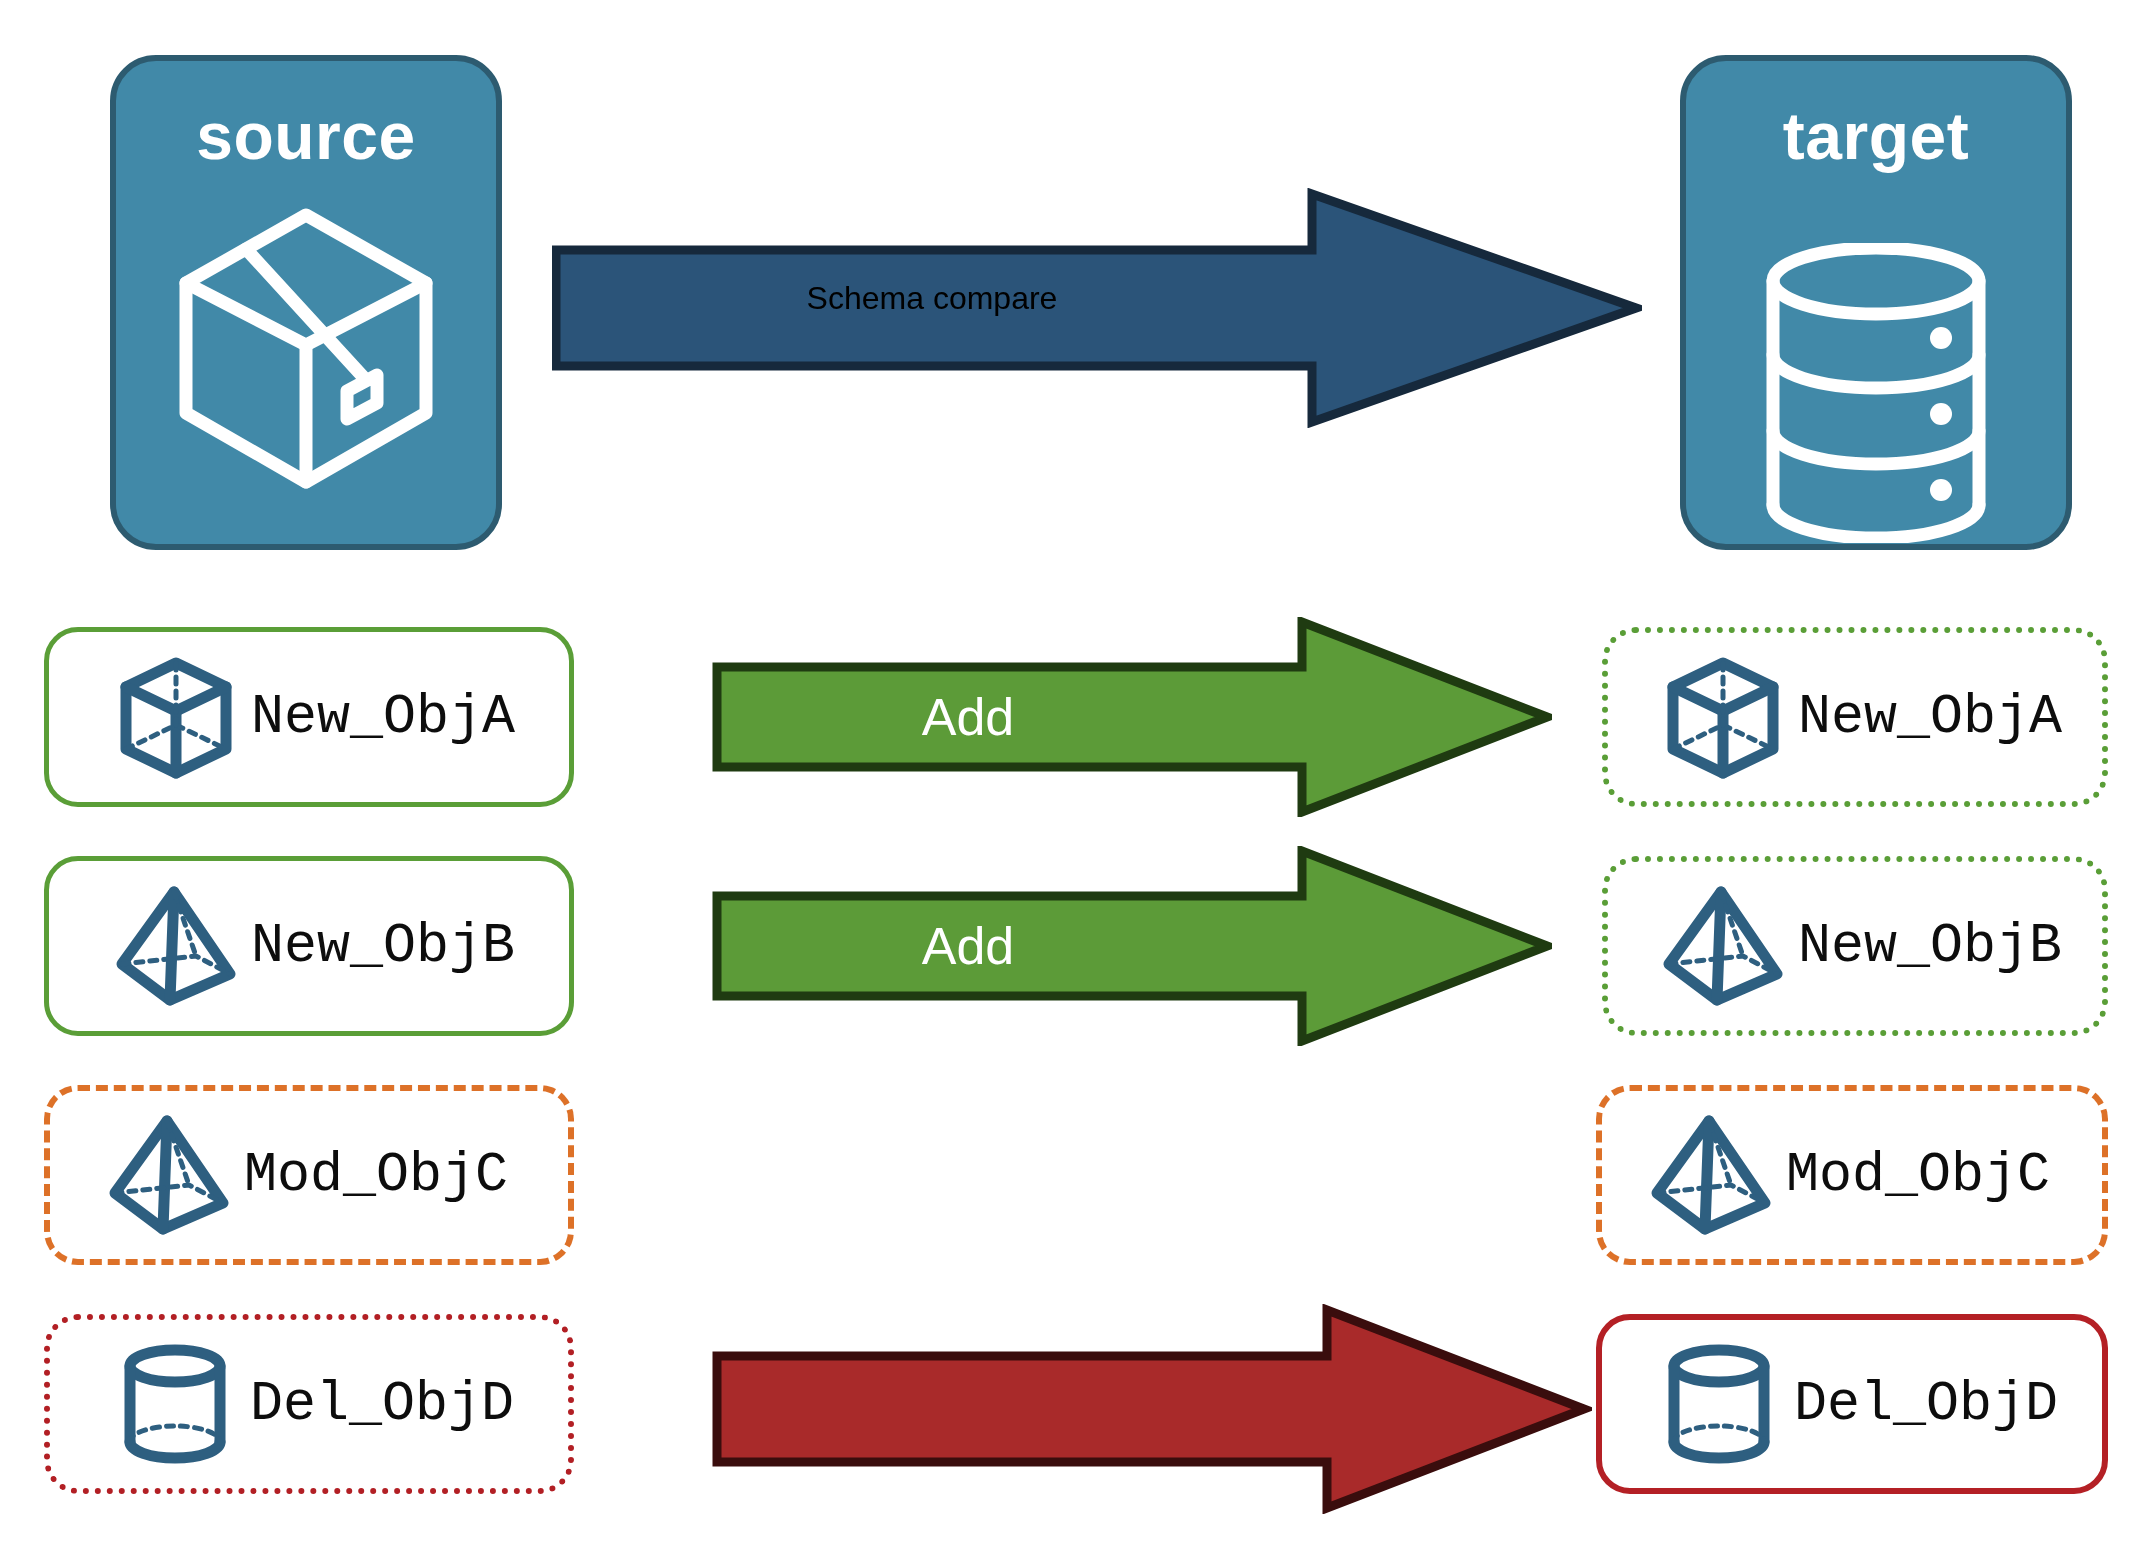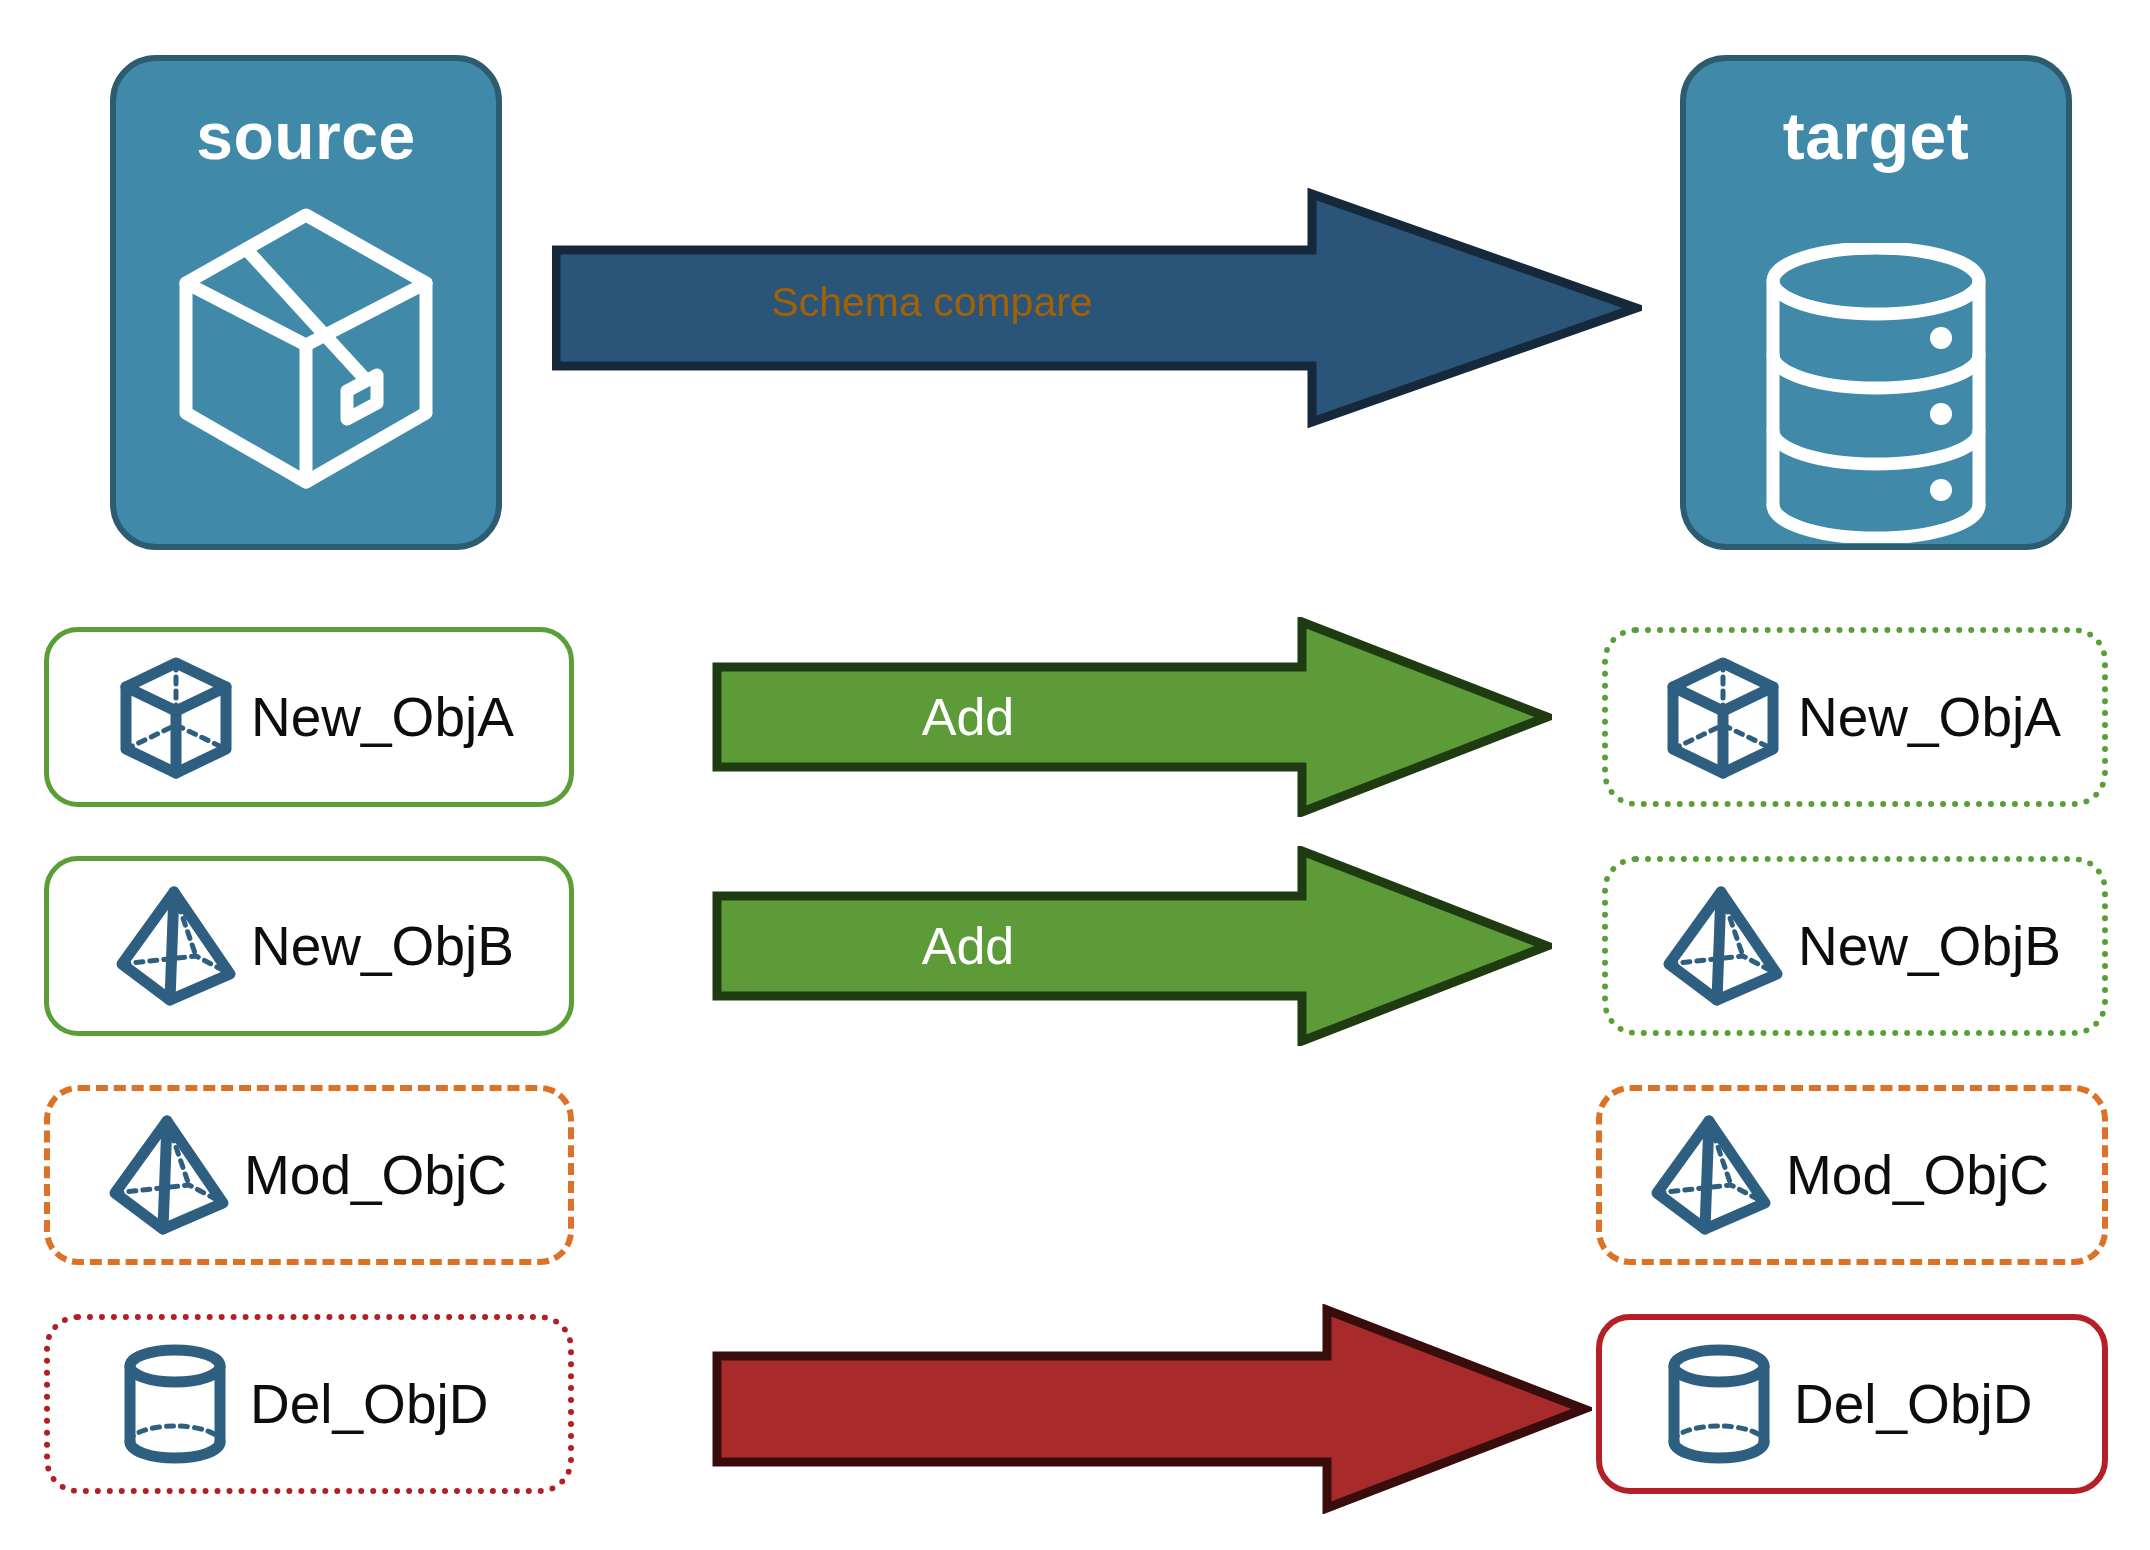--- a/index.html
+++ b/index.html
@@ -9,28 +9,28 @@
 
   
   .endpoint{position:absolute;border-radius:46px;box-sizing:border-box;
             display:flex;flex-direction:column;align-items:center;}
   .endpoint-title{color:#ffffff;font-weight:bold;font-size:66px;letter-spacing:0.5px;
                   margin-top:42px;line-height:1;}
   .endpoint-icon{margin-top:26px;}
 
   
   .big-arrow{position:absolute;}
-  .arrow-label{position:absolute;color:#a16207;font-size:41px;white-space:nowrap;
+  .arrow-label{position:absolute;color:#000000;font-size:32px;white-space:nowrap;
                text-align:center;line-height:1;}
 
   
   .chip{position:absolute;box-sizing:border-box;background:#ffffff;
         border-radius:34px;display:flex;align-items:center;}
   .chip-icon{flex:0 0 auto;display:flex;align-items:center;justify-content:center;}
-  .chip-label{font-size:55px;color:#0d0d0d;white-space:nowrap;line-height:1;}
+  .chip-label{font-size:55px;color:#0d0d0d;white-space:nowrap;line-height:1;font-family:Liberation Mono, monospace;}
 
   .b-solid-green {border:5px solid #5a9e37;}
   .b-dot-green   {border:6px dotted #5a9e37;}
   .b-dash-orange {border:6px dashed #dd7128;}
   .b-dot-red     {border:6px dotted #b21f24;}
   .b-solid-red   {border:6px solid #b42025;}
 
   
   .act-arrow{position:absolute;padding-left:40px;}
   .act-label{position:absolute;color:#ffffff;font-size:52px;white-space:nowrap;

